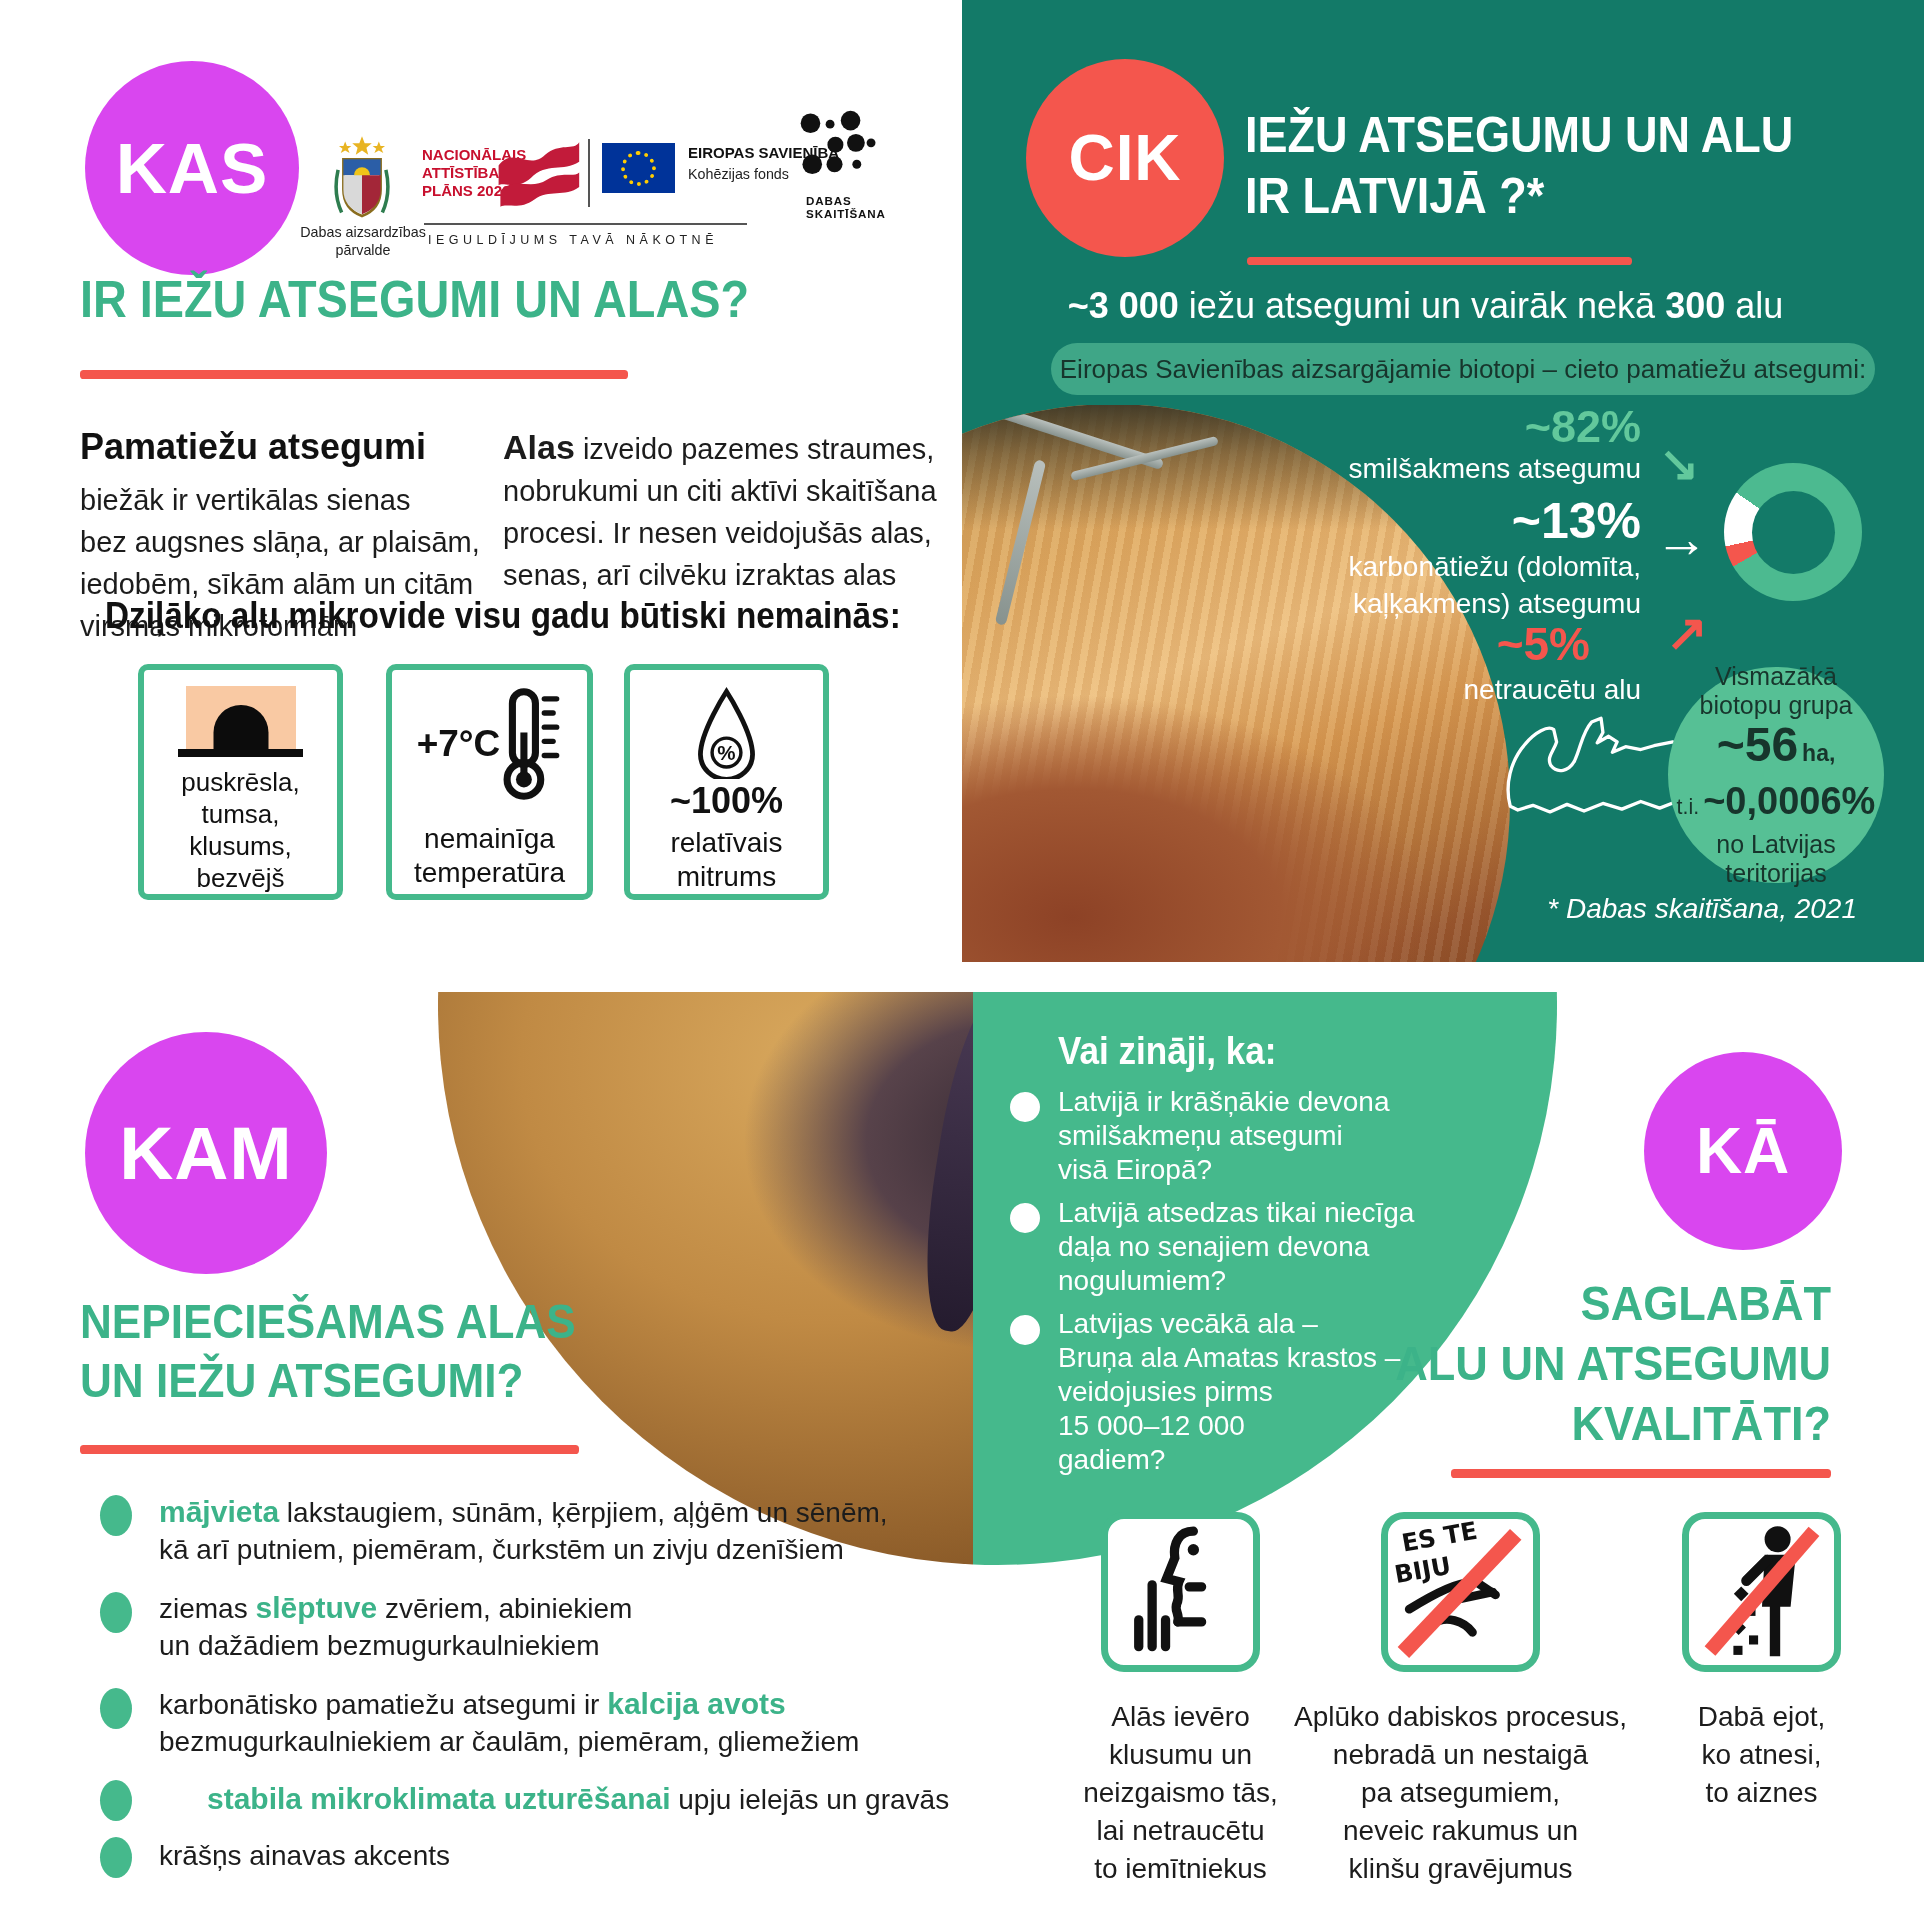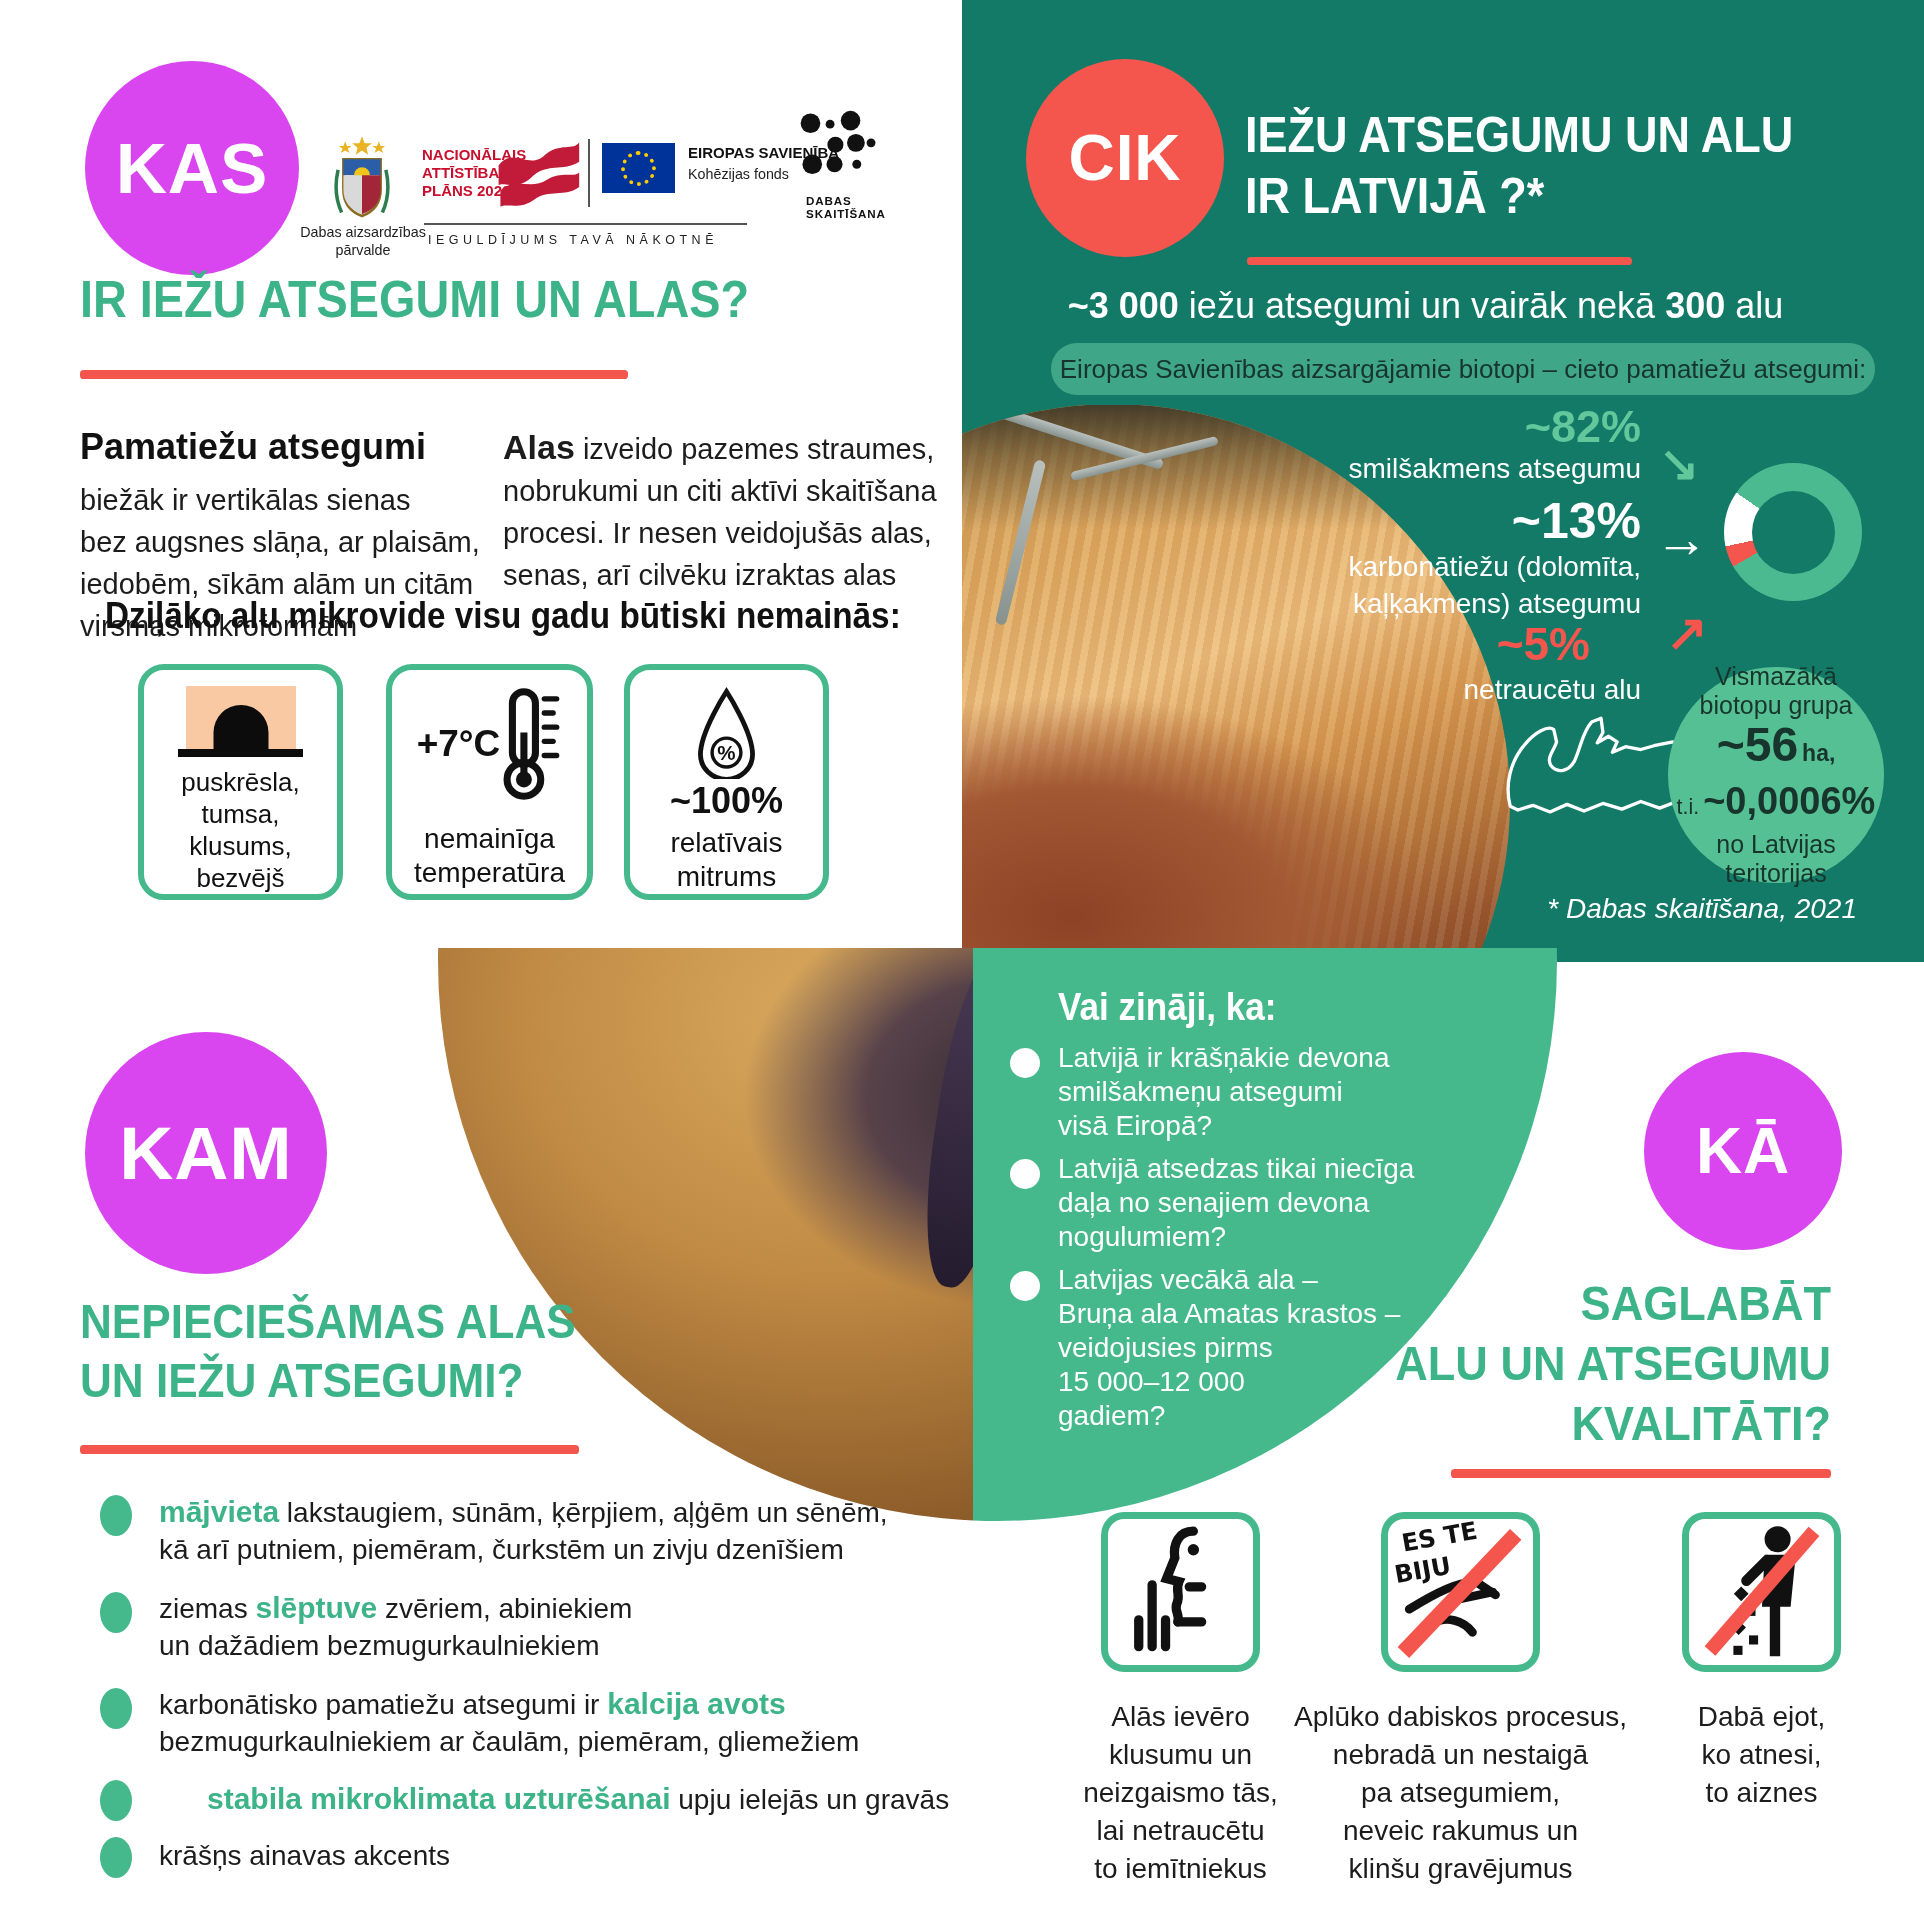--- a/index.html
+++ b/index.html
@@ -11,21 +11,21 @@
                 color:#fff;font-weight:bold;letter-spacing:0.9px;}
   .green-bg{background:#d946ef;}
   .red-bg{background:#f4564d;}
   .h-green{color:#3cb389;font-weight:bold;}
   .underline-red{position:absolute;background:#f4564d;border-radius:3.6px;}
   .cond{transform:scaleX(.9);transform-origin:0 0;}
   .cond-r{transform:scaleX(.92);transform-origin:100% 0;}
   
   .col-title{font-size:36px;font-weight:bold;color:#111;margin-bottom:10.7px;}
   .body-line{font-size:29px;line-height:42px;color:#1c1c1c;}
-  .kbox{position:absolute;top:664px;height:236px;background:#fff;border:6.2px solid #45b98c;border-radius:26px;
+  .kbox{position:absolute;top:664px;height:236px;background:#fff;border:6.2px solid #45b98c;border-radius:10px;
         display:flex;flex-direction:column;align-items:center;justify-content:flex-start;box-sizing:border-box;padding-top:16px;}
   .kbox-label{font-size:26px;line-height:32px;text-align:center;color:#111;}
   .cave{position:relative;width:110px;height:84px;background:#f9c9a3;}
   .cave-arch{position:absolute;left:50%;transform:translateX(-50%);bottom:7.1px;width:55px;height:45px;background:#0c0c0c;border-radius:30px 30px 0 0;}
   .cave-floor{position:absolute;left:-7.1px;right:-7.1px;bottom:0;height:8px;background:#0c0c0c;}
   
   #teal{position:absolute;left:962px;top:0;width:962px;height:962px;background:#137a68;}
   .pill{position:absolute;left:89px;top:343px;width:824px;height:52px;background:#3fa687;border-radius:27px;
         display:flex;align-items:center;justify-content:center;}
   .pill span{font-size:26px;color:#17352c;white-space:nowrap;}
@@ -39,21 +39,21 @@
   .bubble-s{font-size:25px;line-height:29px;}
   
   #sandstone{position:absolute;left:0px;top:405px;width:549px;height:557px;
      clip-path:circle(397px at 151px 396px);
      background:
        linear-gradient(to bottom, rgba(62,56,38,.95) 0px, rgba(72,62,40,.55) 49px, rgba(72,62,40,0) 125px),
        radial-gradient(ellipse 463px 285px at 20% 92%, #8d4226 0%, #a25833 45%, rgba(162,88,51,0) 78%),
        repeating-linear-gradient(100deg, rgba(255,244,220,.10) 0 7.1px, rgba(140,70,25,.10) 7.1px 16px),
        linear-gradient(160deg,#c89a55 0%,#e0ab62 25%,#eec07f 45%,#d89a52 62%,#b97a3e 78%,#97552e 92%,#8a4c28 100%);}
   .branch{position:absolute;background:linear-gradient(#b9c0bd,#87928e);border-radius:7.1px;}
-  #central-band{position:absolute;left:0;top:948px;width:1925px;height:579px;}
+  #central-band{position:absolute;left:0;top:992px;width:1925px;height:579px;}
   #bat-wrap{position:absolute;left:0;top:0;width:973px;height:579px;overflow:hidden;}
   #bat-circle{position:absolute;left:438px;top:-546px;width:1119px;height:1119px;border-radius:50%;
      background:
        radial-gradient(ellipse 383px 294px at 52% 62%, rgba(43,33,50,.92) 0%, rgba(66,50,72,.85) 40%, rgba(66,50,72,0) 72%),
        radial-gradient(ellipse at 35% 55%, #d9a95e 0%, #c08a44 30%, #8a5a28 60%, #5e3a18 85%, #46300f 100%);}
   .bat-part{position:absolute;background:linear-gradient(#4b3b55,#241b2e);border-radius:46%;}
   #green-wrap{position:absolute;left:973px;top:0;width:656px;height:579px;overflow:hidden;}
   #green-circle{position:absolute;left:-535px;top:-546px;width:1119px;height:1119px;border-radius:50%;background:#45b98c;}
   .vz-line{font-size:28px;line-height:34px;color:#fff;white-space:nowrap;}
   .vz-dot{position:absolute;width:30px;height:30px;border-radius:50%;background:#fff;}

